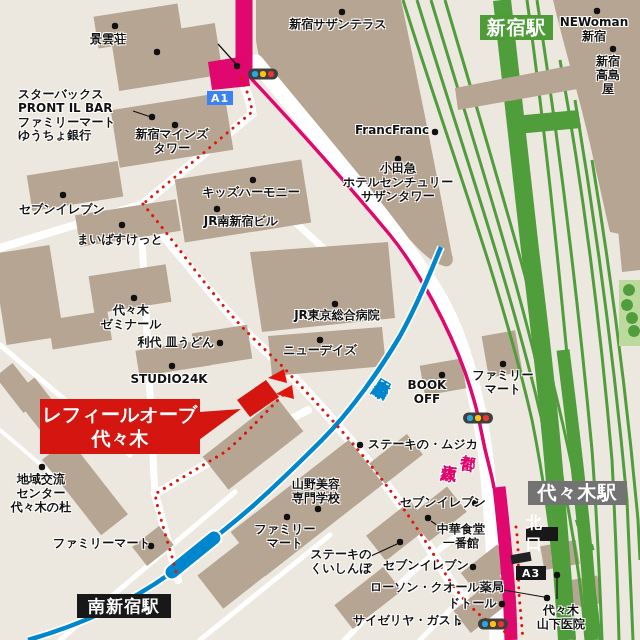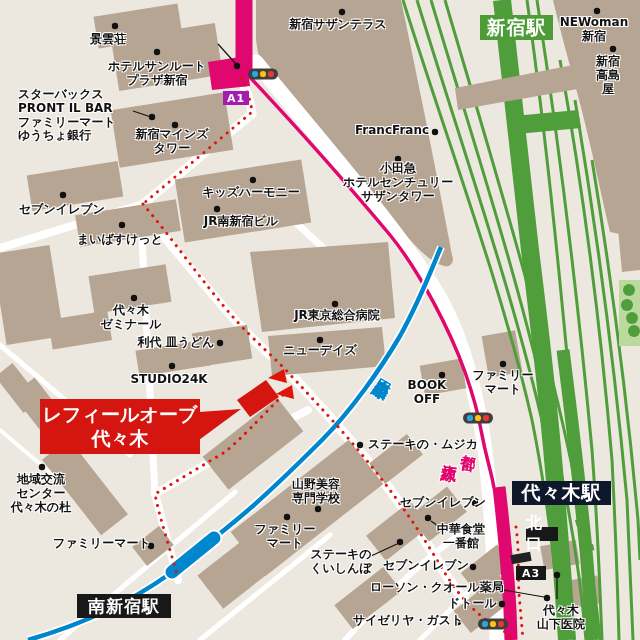--- a/index.html
+++ b/index.html
@@ -214,22 +214,20 @@
         </g>
       </g>
   </svg>
 
   <div id="labels-layer">
     <div id="callout">
       <span>レフィールオーブ</span>
       <span>代々木</span>
     </div>
   <div class="lbl center" style="left: 108px; top: 33px;">景雲荘</div>
-      <div class="lbl center" style="left: 157px; top: 60px;">ホテルサンルート
-プラザ新宿</div>
       <div class="lbl" style="left: 18px; top: 88px;">スターバックス
 PRONT IL BAR
 ファミリーマート
 ゆうちょ銀行</div>
       <div class="lbl center" style="left: 338px; top: 18px;">新宿サザンテラス</div>
       <div class="lbl center" style="left: 594px; top: 16px;">NEWoman
 新宿</div>
       <div class="lbl center" style="left: 608px; top: 55px;">新宿
 高島屋</div>
       <div class="lbl center" style="left: 392px; top: 124px;">FrancFranc</div>
@@ -266,22 +264,22 @@
       <div class="lbl center" style="left: 461px; top: 523px;">中華食堂
 一番館</div>
       <div class="lbl" style="left: 383px; top: 559px;">セブンイレブン</div>
       <div class="lbl" style="left: 370px; top: 581px;">ローソン・クオール薬局</div>
       <div class="lbl" style="left: 448px; top: 597px;">ドトール</div>
       <div class="lbl" style="left: 353px; top: 614px;">サイゼリヤ・ガスト</div>
       <div class="lbl center" style="left: 561px; top: 604px;">代々木
 山下医院</div>
       <div class="lbl" style="left: 53px; top: 537px;">ファミリーマート</div>
       <div class="badge" style="left: 480px; top: 15px; width: 73px; height: 25px; background: rgb(77, 156, 56); font-size: 19px;">新宿駅</div>
-      <div class="badge" style="left: 512px; top: 481px; width: 99px; height: 24px; background: #0f172a; font-size: 19px;">代々木駅</div>
+      <div class="badge" style="left: 528px; top: 481px; width: 99px; height: 24px; background: #737373; font-size: 19px;">代々木駅</div>
       <div class="badge" style="left: 77px; top: 594px; width: 94px; height: 24px; background: rgb(24, 24, 24); font-size: 17px;">南新宿駅</div>
-      <div class="badge" style="left: 207px; top: 91px; width: 26px; height: 14px; background: #a21caf; font-size: 11px; margin-left: 16px;">A1</div>
+      <div class="badge" style="left: 207px; top: 91px; width: 26px; height: 14px; background: #3b82f6; font-size: 11px;">A1</div>
       <div class="badge" style="left: 516px; top: 566px; width: 30px; height: 14px; background: rgb(24, 24, 24); font-size: 11px;">A3</div>
       <div class="badge" style="left: 526px; top: 527px; width: 32px; height: 14px; background: rgb(24, 24, 24); font-size: 16px;">北口</div>
       <div class="vlbl" style="left: 391px; top: 372px; color: rgb(0, 134, 204); font-size: 15.5px; transform: translate(-50%, -50%) rotate(30deg);">小田急小田原線</div>
       <div class="vlbl" style="left: 470px; top: 444px; color: rgb(224, 7, 110); font-size: 15px; transform: translate(-50%, -50%) rotate(8deg);">都営</div>
       <div class="vlbl" style="left: 451px; top: 454px; color: rgb(224, 7, 110); font-size: 15.5px; transform: translate(-50%, -50%) rotate(8deg);">大江戸線</div>
     </div>
 </div>
 
 </body></html>

